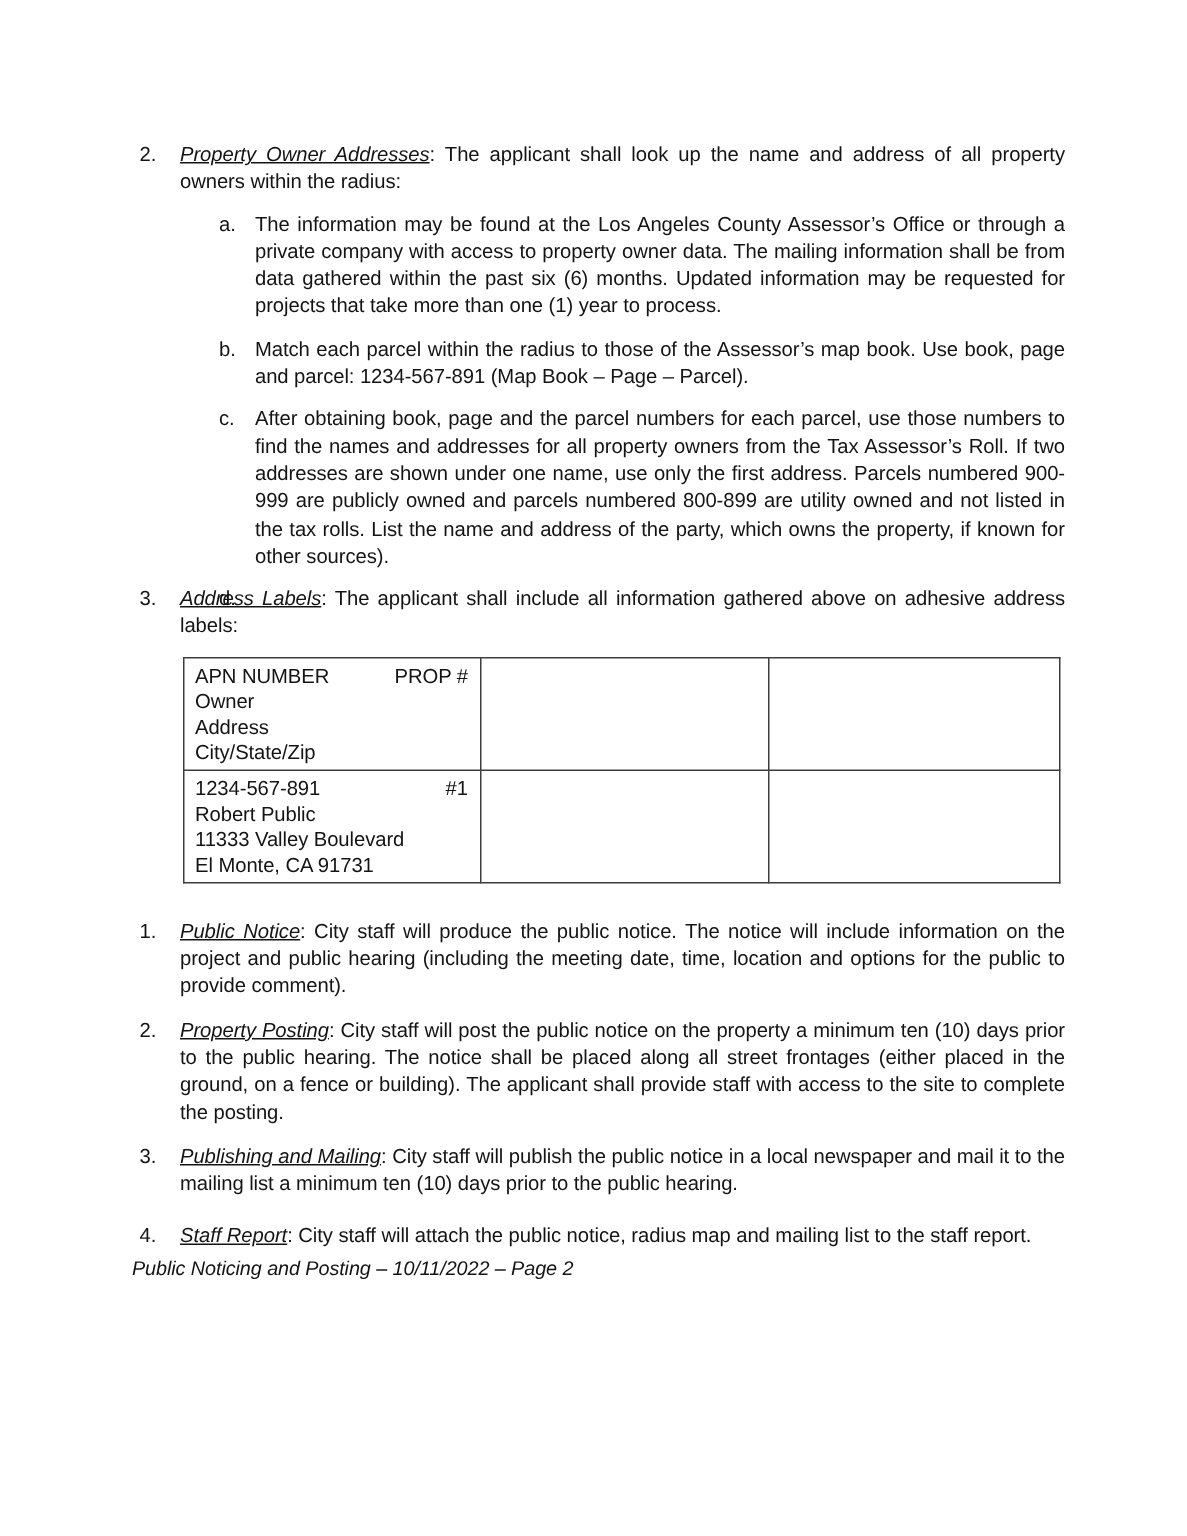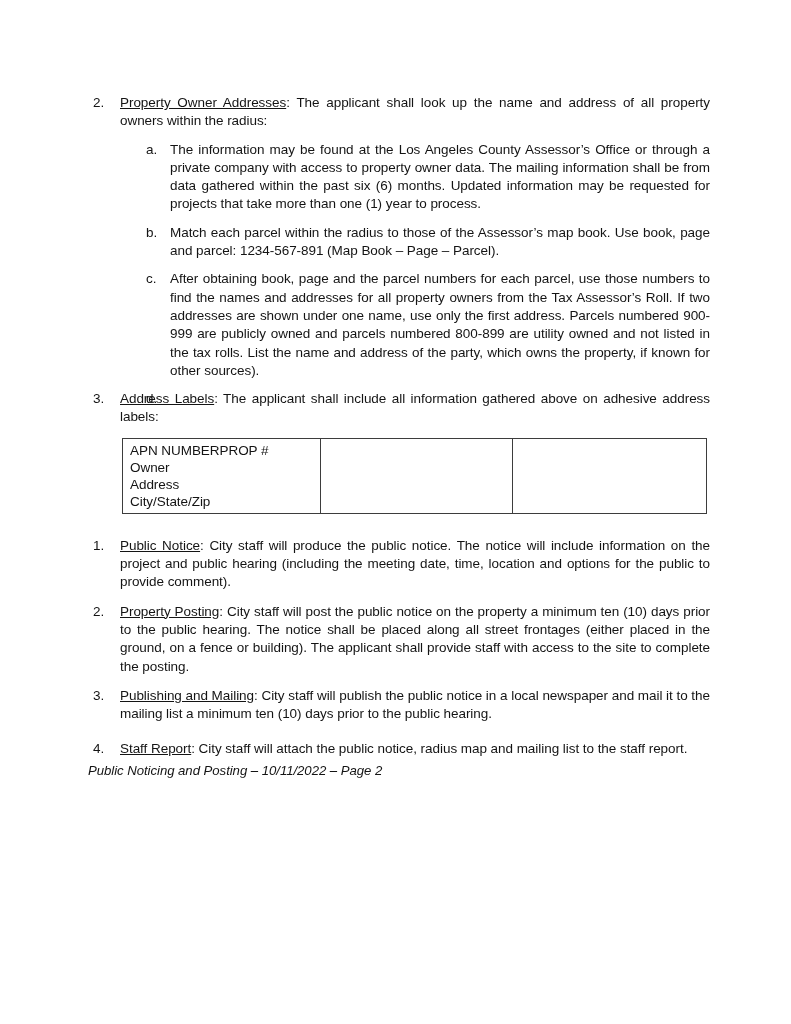--- a/index.html
+++ b/index.html
@@ -24,21 +24,21 @@
   
   .num-item {
     position: relative;
     padding-left: 32px;
     text-align: justify;
   }
   .num-item .num {
     position: absolute;
     left: 5px; top: 0;
   }
-  .u { text-decoration: underline; }
+  .u { text-decoration: underline; font-style: italic; }
   
   .sub-item {
     position: relative;
     padding-left: 50px;
     margin-top: 10px;
     text-align: justify;
   }
   .sub-item .letter {
     position: absolute;
     left: 26px; top: 0;
@@ -58,21 +58,21 @@
     padding: 3px 8px 3px 7px;
     font-size: 13.5px;
     line-height: 17px;
     letter-spacing: -0.05px;
   }
   td.c1 { width: 198px; }
   td.c2 { width: 192px; }
   td.c3 { width: 194px; }
   .cell-line1 {
     display: flex;
-    justify-content: flex-start;
+    justify-content: space-between;
   }
   
   .part-heading {
     margin-top: 19px;
     font-weight: bold;
     font-size: 13.8px;
     line-height: 18px;
     letter-spacing: -0.05px;
   }
   .part-heading .hsep { display: inline-block; width: 9px; }
@@ -129,20 +129,33 @@
           <span>APN NUMBER</span>
           <span>PROP #</span>
         </div>
         <div>Owner</div>
         <div>Address</div>
         <div>City/State/Zip</div>
       </td>
       <td class="c2"></td>
       <td class="c3"></td>
     </tr>
+    <tr>
+      <td class="c1">
+        <div class="cell-line1">
+          <span>1234-567-891</span>
+          <span>#1</span>
+        </div>
+        <div>Robert Public</div>
+        <div>11333 Valley Boulevard</div>
+        <div>El Monte, CA 91731</div>
+      </td>
+      <td class="c2"></td>
+      <td class="c3"></td>
+    </tr>
   </tbody>
     </table>
 
 
   <div class="doc-text num-item part3-item-1">
     <span class="num">1.</span>
     <span class="u">Public Notice</span><span>: City staff will produce the public notice. The notice will include information on the project and public hearing (including the meeting date, time, location and options for the public to provide comment).</span>
   </div>
 
   <div class="doc-text num-item part3-item">

